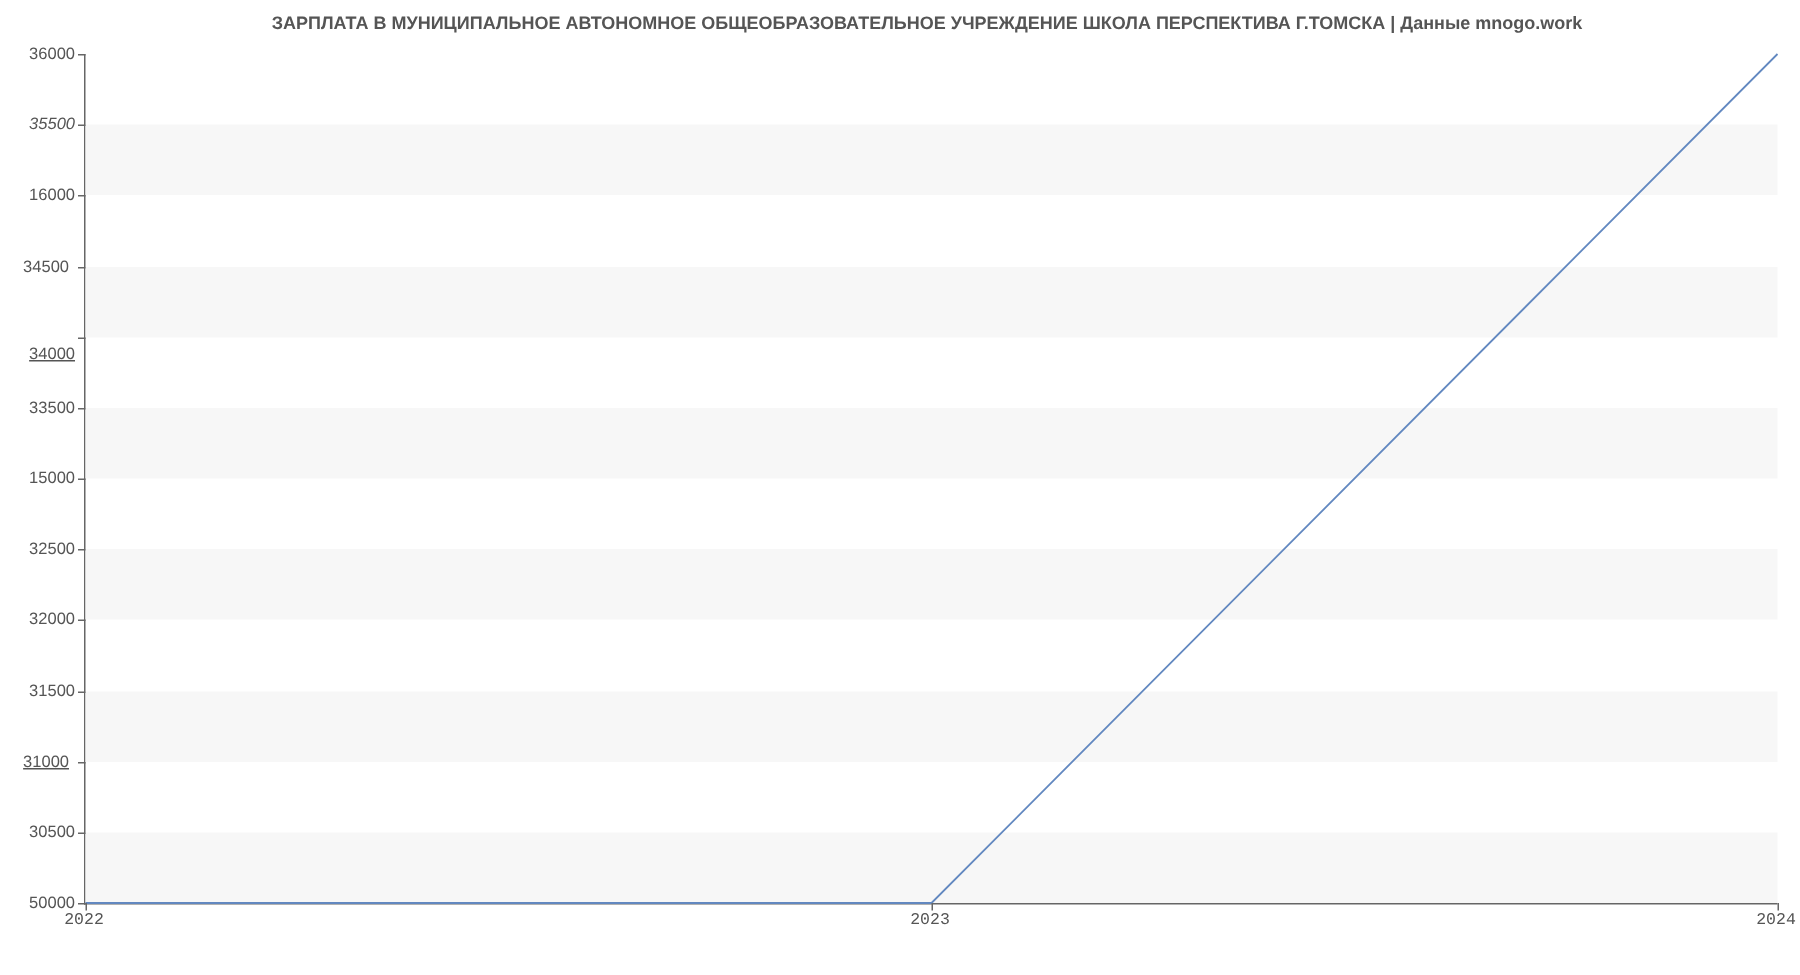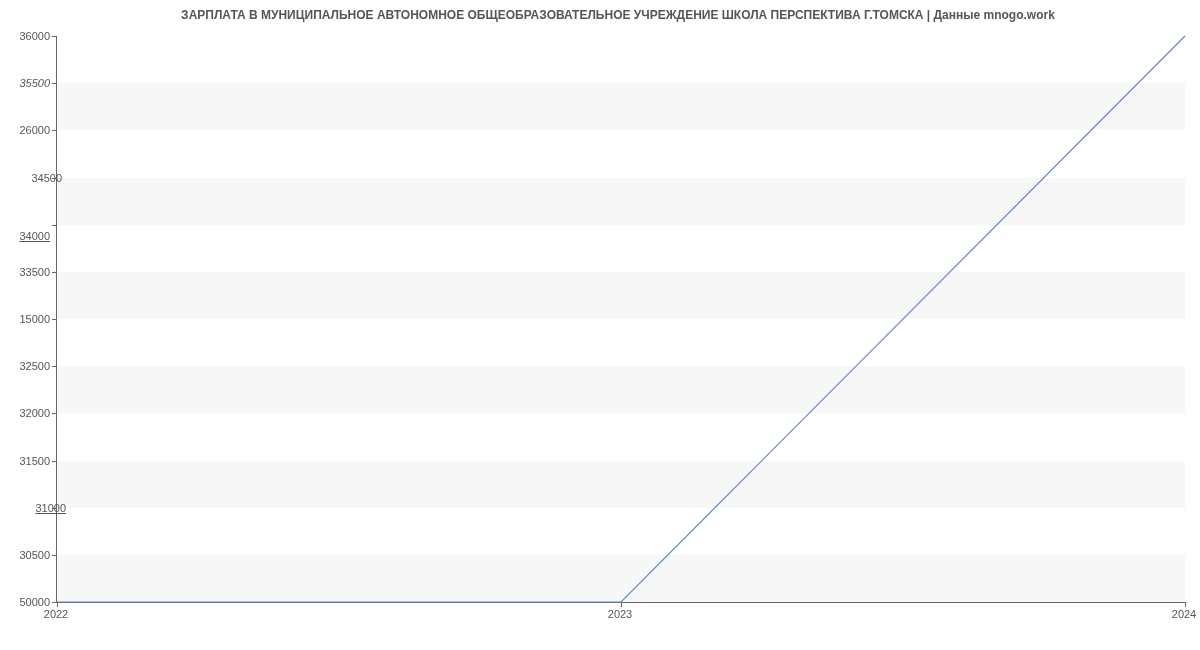--- a/index.html
+++ b/index.html
@@ -56,20 +56,21 @@
     transform: translateY(-50%);
     font-size: 11px;
     color: #555555;
   }
   .x-tick {
     position: absolute;
     top: 608px;
     transform: translateX(-50%);
     font-size: 11px;
     color: #555555;
+    font-family: Liberation Mono, monospace;
   }
   svg.line-layer {
     position: absolute;
     left: 0;
     top: 0;
     width: 100%;
     height: 100%;
     overflow: visible;
   }
 </style>
@@ -101,27 +102,27 @@
       <div class="tick-line" style="left: -5px; top: 141.5px; width: 5px; height: 1px;"></div>
       <div class="tick-line" style="left: -5px; top: 94.3333px; width: 5px; height: 1px;"></div>
       <div class="tick-line" style="left: -5px; top: 47.1667px; width: 5px; height: 1px;"></div>
       <div class="tick-line" style="left: -5px; top: 0px; width: 5px; height: 1px;"></div>
       <div class="tick-line" style="left: 0px; top: 566px; width: 1px; height: 5px;"></div>
       <div class="tick-line" style="left: 564px; top: 566px; width: 1px; height: 5px;"></div>
       <div class="tick-line" style="left: 1128px; top: 566px; width: 1px; height: 5px;"></div>
     </div>
 <div class="y-tick" style="top: 602px; left: 4px;">50000</div>
     <div class="y-tick" style="top: 554.833px; left: 4px;">30500</div>
-    <div class="y-tick" style="top: 507.667px; left: 20px; text-decoration: underline;">31000</div>
+    <div class="y-tick" style="top: 507.667px; left: 0; text-decoration: underline;">31000</div>
     <div class="y-tick" style="top: 460.5px; left: 4px;">31500</div>
     <div class="y-tick" style="top: 413.333px; left: 4px;">32000</div>
     <div class="y-tick" style="top: 366.167px; left: 4px;">32500</div>
     <div class="y-tick" style="top: 319px; left: 4px;">15000</div>
     <div class="y-tick" style="top: 271.833px; left: 4px; text-align: right;">33500</div>
     <div class="y-tick" style="top: 236px; left: 4px; text-decoration: underline;">34000</div>
-    <div class="y-tick" style="top: 177.5px; left: 16px;">34500</div>
-    <div class="y-tick" style="top: 130.333px; left: 4px;">26000</div>
+    <div class="y-tick" style="top: 177.5px; left: 0;">34500</div>
+    <div class="y-tick" style="top: 130.333px; left: 4px;">16000</div>
     <div class="y-tick" style="top: 83.1667px; left: 4px; font-style: italic;">35500</div>
     <div class="y-tick" style="top: 36px; left: 4px;">36000</div>
     <div class="x-tick" style="left: 56px;">2022</div>
     <div class="x-tick" style="left: 620px;">2023</div>
     <div class="x-tick" style="left: 1184px;">2024</div>
   </div>
 
 </body></html>

